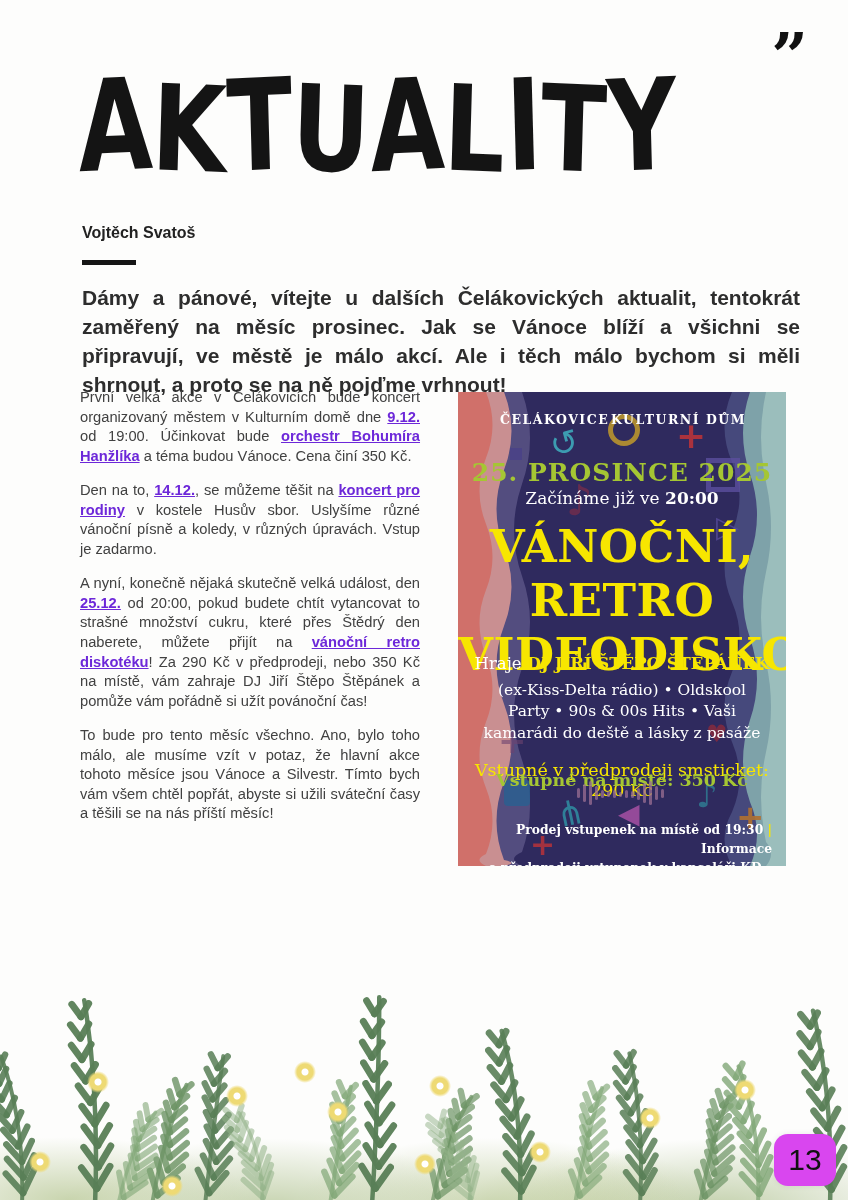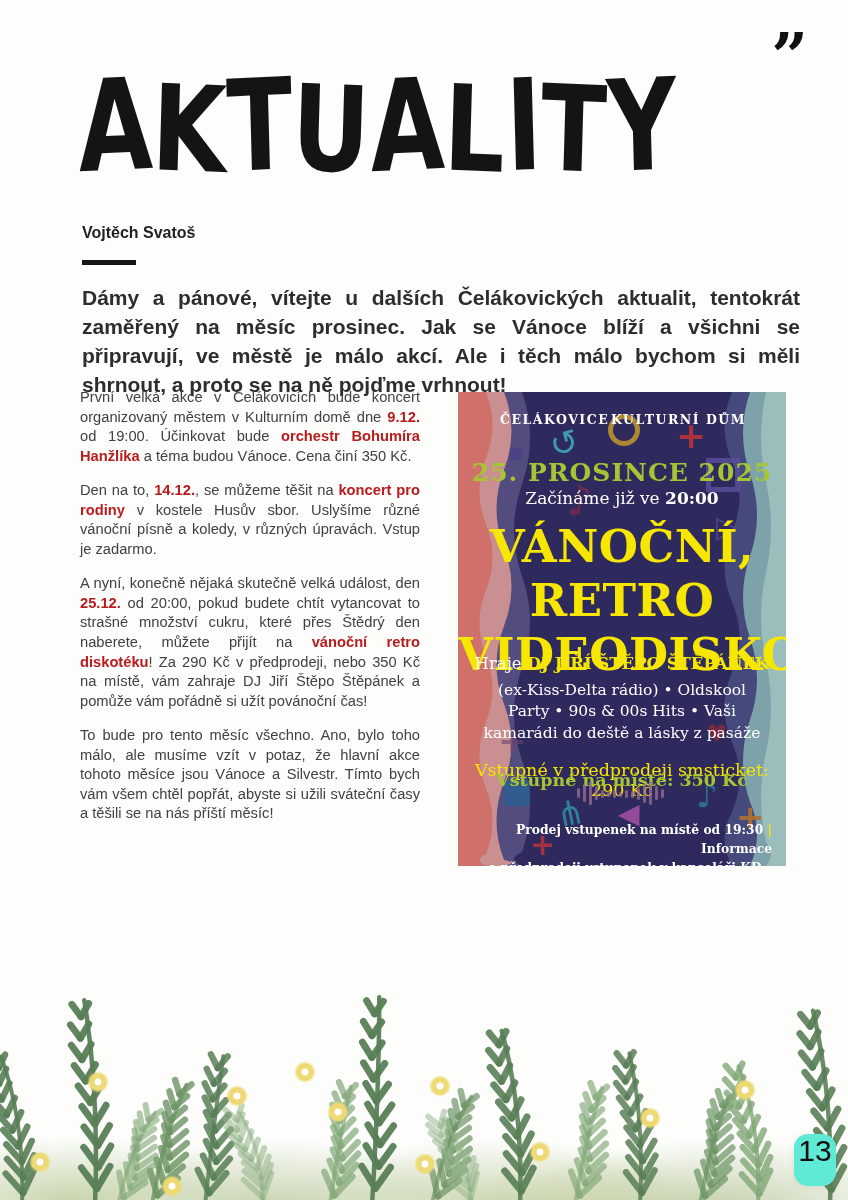--- a/index.html
+++ b/index.html
@@ -18,21 +18,21 @@
   .author{position:absolute;top:224px;left:82px;font-size:16px;font-weight:600;color:#222;}
   .author-rule{position:absolute;top:260px;left:82px;width:54px;height:5px;background:#151515;}
 
   
   .intro{position:absolute;top:282px;left:80px;width:718px;margin:2px;
          font-size:21px;line-height:1.38;font-weight:600;color:#2d2d2d;text-align:justify;}
 
   
   .article{position:absolute;top:388px;left:80px;width:340px;}
   .article p{margin:0 0 15px 0;font-size:14.7px;line-height:1.33;text-align:justify;color:#414141;}
-  .article strong{color:#b91c1c;}
+  .article strong{color:#6d28d9;text-decoration:underline;}
 
   
   .poster{position:absolute;top:392px;left:458px;width:328px;height:474px;
           background:var(--indigo,#2f2a5e);overflow:hidden;
           font-family:"DejaVu Serif",serif;color:#fff;text-align:center;}
   .poster svg.wave{position:absolute;top:0;height:474px;}
   .poster .decor{position:absolute;inset:0;pointer-events:none;}
   .decor span{position:absolute;font-family:"DejaVu Sans",sans-serif;line-height:1;}
   .ptxt{position:absolute;left:0;right:0;}
   .venue{position:absolute;top:20px;font-size:12.5px;font-weight:bold;letter-spacing:1.5px;}
@@ -55,22 +55,22 @@
      background:
        radial-gradient(260px 90px at 8% 100%, rgba(183,199,148,.75), rgba(183,199,148,0) 70%),
        radial-gradient(300px 100px at 32% 104%, rgba(173,192,140,.7), rgba(173,192,140,0) 70%),
        radial-gradient(280px 95px at 58% 102%, rgba(183,199,148,.7), rgba(183,199,148,0) 70%),
        radial-gradient(300px 100px at 85% 104%, rgba(176,194,146,.75), rgba(176,194,146,0) 70%),
        radial-gradient(200px 120px at 70% 115%, rgba(205,214,170,.8), rgba(205,214,170,0) 70%);}
   .art-band svg{position:absolute;left:0;bottom:0;}
   .light{position:absolute;width:22px;height:22px;border-radius:50%;
      background:radial-gradient(circle,#ffffff 0 3px,#eeda74 4px 8px,rgba(238,218,116,0) 11px);}
 
-  .page-badge{position:absolute;right:12px;bottom:14px;width:42px;height:52px;background:#5eead4;
-      border-radius:14px;display:flex;justify-content:center;
+  .page-badge{position:absolute;right:12px;bottom:14px;width:62px;height:52px;background:#d946ef;
+      border-radius:14px;display:flex;align-items:center;justify-content:center;
       font-size:30px;color:#111;box-shadow:0 0 6px rgba(0,0,0,.08);}
 </style>
 </head>
 <body>
 
 <div class="page">
 
   <div class="quote">”</div>
   <h1 class="title" id="title"><span>A</span><span>K</span><span>T</span><span>U</span><span>A</span><span>L</span><span>I</span><span>T</span><span>Y</span></h1>
   <div class="author">Vojtěch Svatoš</div>

